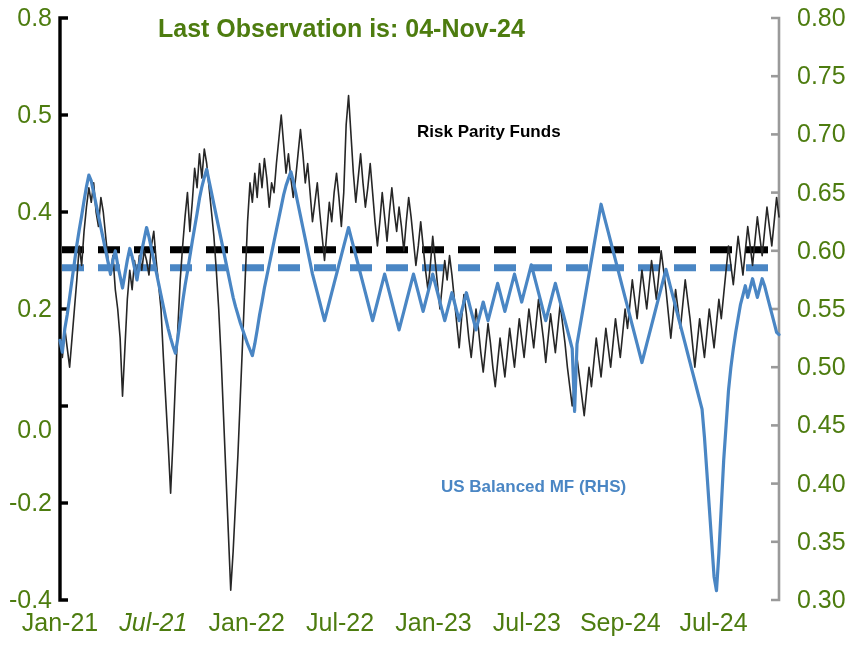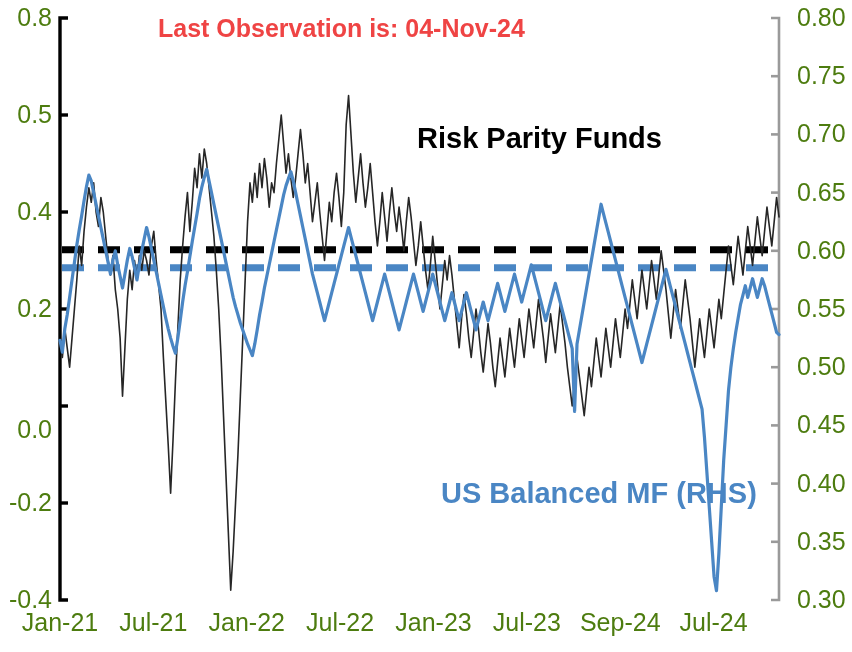--- a/index.html
+++ b/index.html
@@ -1,20 +1,20 @@
 <!DOCTYPE html>
 <html><head>
 <meta charset="utf-8">
 <style>
   html,body{margin:0;padding:0;background:#ffffff;}
   body{width:852px;height:652px;overflow:hidden;font-family:"Liberation Sans",sans-serif;}
   #chart-root{position:relative;width:852px;height:652px;background:#fff;}
   .tick-label{position:absolute;font-size:25px;color:#4d7c0f;white-space:nowrap;font-family:"Liberation Sans",sans-serif;}
-  .chart-title{position:absolute;font-size:25px;font-weight:bold;color:#ef4444;white-space:nowrap;}
-  .series-label{position:absolute;font-size:29px;font-weight:bold;white-space:nowrap;}
+  .chart-title{position:absolute;font-size:25px;font-weight:bold;color:#4d7c0f;white-space:nowrap;}
+  .series-label{position:absolute;font-size:17px;font-weight:bold;white-space:nowrap;}
   #svg-layer{position:absolute;left:0;top:0;width:852px;height:652px;}
 </style>
 </head>
 <body>
 
 <div id="chart-root">
 
   <div class="chart-title" id="title-el" style="left:158px;top:14px;">Last Observation is: 04-Nov-24</div>
 
   <div class="series-label" id="label-black" style="left:417px;top:122px;">Risk Parity Funds</div>
@@ -67,21 +67,21 @@
       <div class="tick-label" style="left: 797px; top: 352.2px; width: 80px; text-align: left;">0.50</div>
       <div class="tick-label" style="left: 797px; top: 294px; width: 80px; text-align: left;">0.55</div>
       <div class="tick-label" style="left: 797px; top: 235.8px; width: 80px; text-align: left;">0.60</div>
       <div class="tick-label" style="left: 797px; top: 177.6px; width: 80px; text-align: left;">0.65</div>
       <div class="tick-label" style="left: 797px; top: 119.4px; width: 80px; text-align: left;">0.70</div>
       <div class="tick-label" style="left: 797px; top: 61.2px; width: 80px; text-align: left;">0.75</div>
       <div class="tick-label" style="left: 797px; top: 3px; width: 80px; text-align: left;">0.80</div>
     </div>
   <div id="xtick-group">
       <div class="tick-label" style="left: 0px; top: 608px; width: 120px; text-align: center;">Jan-21</div>
-      <div class="tick-label" style="left: 93.3766px; top: 608px; width: 120px; text-align: center;">Jul-21</div>
+      <div class="tick-label" style="left: 93.3766px; top: 608px; width: 120px; text-align: center; font-style: italic;">Jul-21</div>
       <div class="tick-label" style="left: 186.753px; top: 608px; width: 120px; text-align: center;">Jan-22</div>
       <div class="tick-label" style="left: 280.13px; top: 608px; width: 120px; text-align: center;">Jul-22</div>
       <div class="tick-label" style="left: 373.506px; top: 608px; width: 120px; text-align: center;">Jan-23</div>
       <div class="tick-label" style="left: 466.883px; top: 608px; width: 120px; text-align: center;">Jul-23</div>
       <div class="tick-label" style="left: 560.26px; top: 608px; width: 120px; text-align: center;">Sep-24</div>
       <div class="tick-label" style="left: 653.636px; top: 608px; width: 120px; text-align: center;">Jul-24</div>
     </div>
 
 </div>
 

